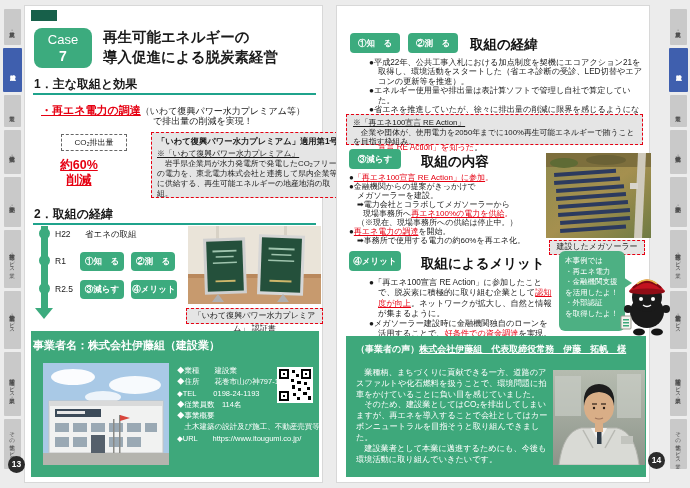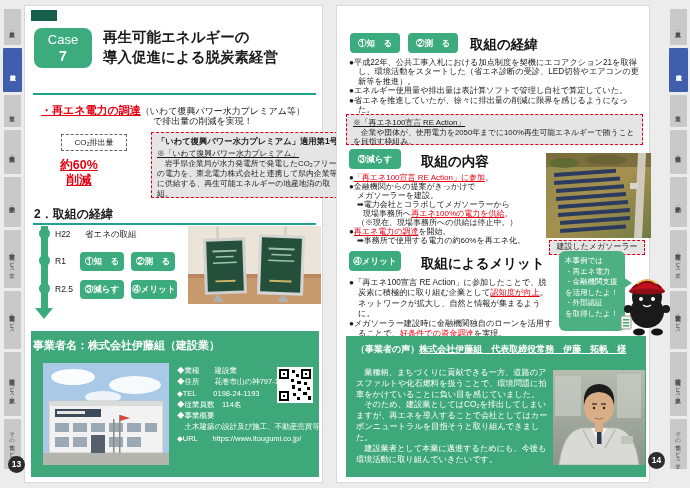--- a/index.html
+++ b/index.html
@@ -27,21 +27,21 @@
   .vtab.active { background:#3f5fae; color:#fff; width:19px; font-weight:bold; }
 
   .badge { position:absolute; width:17px; height:17px; border-radius:50%; background:#2b2b2b; color:#fff; font-size:8.5px; font-weight:bold; text-align:center; line-height:17px; }
 
   
   .red { color:#e60012; }
   .u { text-decoration:underline; }
   .b { font-weight:bold; }
   .dashred { border:1.5px dashed #e60012; background:#e5e5e5; }
   .dashgray { border:1px dashed #666; background:#fff; }
-  .bullet { padding-left:9px; text-indent:-9px; }
+  .bullet { padding-left:9px; text-indent:-9px;margin-left:20px; }
   .green-btn { background:#3cab7e; color:#fff; font-weight:bold; border-radius:4px; text-align:center; font-size:8.5px; }
   .rule { background:#1fa38c; height:2px; }
   .h-big { font-weight:bold; font-size:13.5px; color:#111; }
   .greenbox { background:#3ea87b; color:#fff; }
 
   
   .case-badge { background:#3cab7e; border-radius:8px; color:#fff; text-align:center; }
 
   
   .tl-line { background:#3cab7e; width:7px; }
@@ -77,20 +77,21 @@
 
     <div class="abs case-badge" style="left:9px;top:22px;width:58px;height:40px;padding-top:3px">
       <div style="font-size:13px;line-height:17px">Case</div>
       <div style="font-size:14px;line-height:16px;font-weight:bold">7</div>
     </div>
     <div class="abs" style="left:78px;top:21px;font-size:14.5px;font-weight:bold;line-height:1.4">
       <div>再生可能エネルギーの</div>
       <div>導入促進による脱炭素経営</div>
     </div>
 
+    <div class="abs b" style="left:9px;top:70px;font-size:12px">1．主な取組と効果</div>
     <div class="abs rule" style="left:8px;top:87px;width:283px"></div>
 
     <div class="abs" style="left:16px;top:94px;white-space:nowrap">
       <span class="red u b" style="font-size:11px">・再エネ電力の調達</span><span style="font-size:9px">（いわて復興パワー水力プレミアム等）</span>
     </div>
     <div class="abs" style="left:128px;top:109px;font-size:9px">で排出量の削減を実現！</div>
 
     <div class="abs dashgray" style="left:36px;top:128px;width:66px;height:17px;font-size:8px;text-align:center;line-height:15px">CO₂排出量</div>
     <div class="abs red u b" style="left:30px;top:152px;width:48px;font-size:12.5px;text-align:center;line-height:1.2">
       <div>約60%</div>
@@ -140,20 +141,21 @@
           <rect x="73" y="12" width="40" height="54" fill="#24503b"></rect>
           <rect x="80" y="22" width="26" height="2" fill="#9fc4ae"></rect>
             <rect x="83" y="28" width="20" height="1.5" fill="#9fc4ae"></rect>
             <rect x="80" y="34" width="26" height="1.5" fill="#9fc4ae"></rect>
             <rect x="82" y="54" width="22" height="2" fill="#cdb66a"></rect>
         </g>
         <path d="M30 68 l6 8 h-12 z" fill="#b0b0b0"></path>
           <path d="M95 68 l6 8 h-12 z" fill="#b0b0b0"></path>
       </svg>
     </div>
+    <div class="abs dashred small-cap" style="left:161px;top:302px;width:137px;height:16px;line-height:13px;font-weight:normal">「いわて復興パワー水力プレミアム」 認証書</div>
 
     <div class="abs greenbox" style="left:6px;top:325px;width:288px;height:146px">
       <div class="b" style="padding:7px 2px 0;font-size:11px">事業者名：株式会社伊藤組（建設業）</div>
       <div class="abs photo" style="left:12px;top:32px;width:126px;height:102px">
         <svg width="126" height="102" viewBox="0 0 126 102">
           <rect width="126" height="102" fill="#a9c9e6"></rect>
           <ellipse cx="30" cy="14" rx="22" ry="8" fill="#fff" opacity="0.95"></ellipse>
           <ellipse cx="92" cy="22" rx="26" ry="9" fill="#fff" opacity="0.9"></ellipse>
           <ellipse cx="60" cy="34" rx="18" ry="6" fill="#fff" opacity="0.8"></ellipse>
           <rect x="6" y="38" width="114" height="52" fill="#f1f2f1" stroke="#c2c4c4"></rect>

